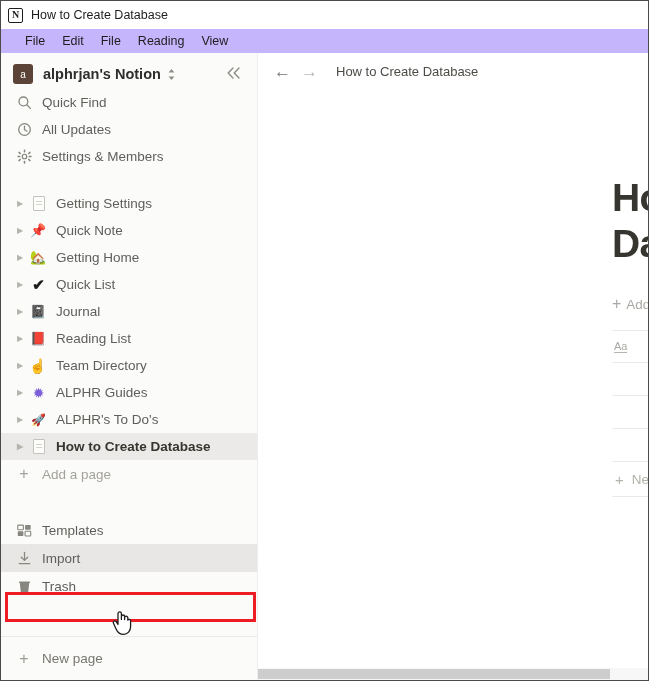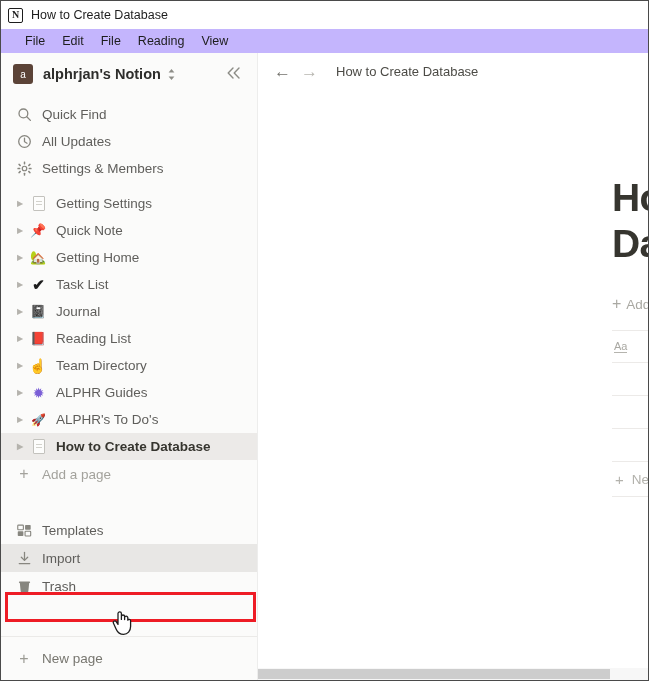--- a/index.html
+++ b/index.html
@@ -102,21 +102,21 @@
   .ws-spacer { flex: 1 1 auto; }
   .collapse-btn {
     font-size: 16px; color: #8d8d87;
     line-height: 1;
     cursor: pointer;
     padding: 2px 2px;
     letter-spacing: -2px;
   }
 
   .sb-row {
-    display: flex; align-items: flex-end;
+    display: flex; align-items: flex-start;
     height: 27px;
     padding-left: 14px;
     font-size: 13.5px;
     color: #5f5e5b;
     cursor: pointer;
     white-space: nowrap;
   }
   .sb-row .ico {
     width: 18px; flex: 0 0 18px;
     display: flex; align-items: center; justify-content: center;
@@ -453,21 +453,21 @@
           <span>Quick Note</span>
         </div>
         <div class="tree-row">
           <span class="caret">▶</span>
           <span class="pg-ico">🏡</span>
           <span>Getting Home</span>
         </div>
         <div class="tree-row">
           <span class="caret">▶</span>
           <span class="pg-ico" style="color:#1d1d1d;font-size:15px;font-weight:700">✔</span>
-          <span>Task List</span>
+          <span>Quick List</span>
         </div>
         <div class="tree-row">
           <span class="caret">▶</span>
           <span class="pg-ico">📓</span>
           <span>Journal</span>
         </div>
         <div class="tree-row">
           <span class="caret">▶</span>
           <span class="pg-ico">📕</span>
           <span>Reading List</span>

